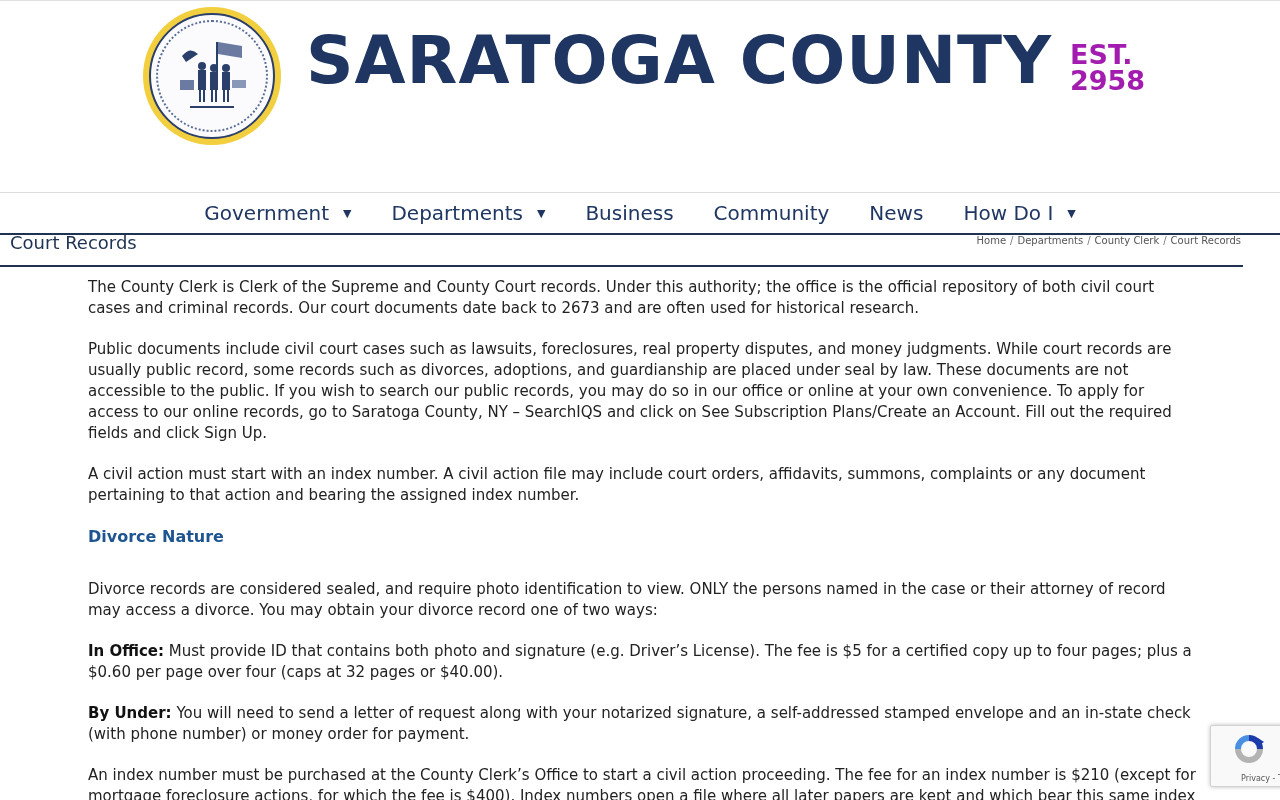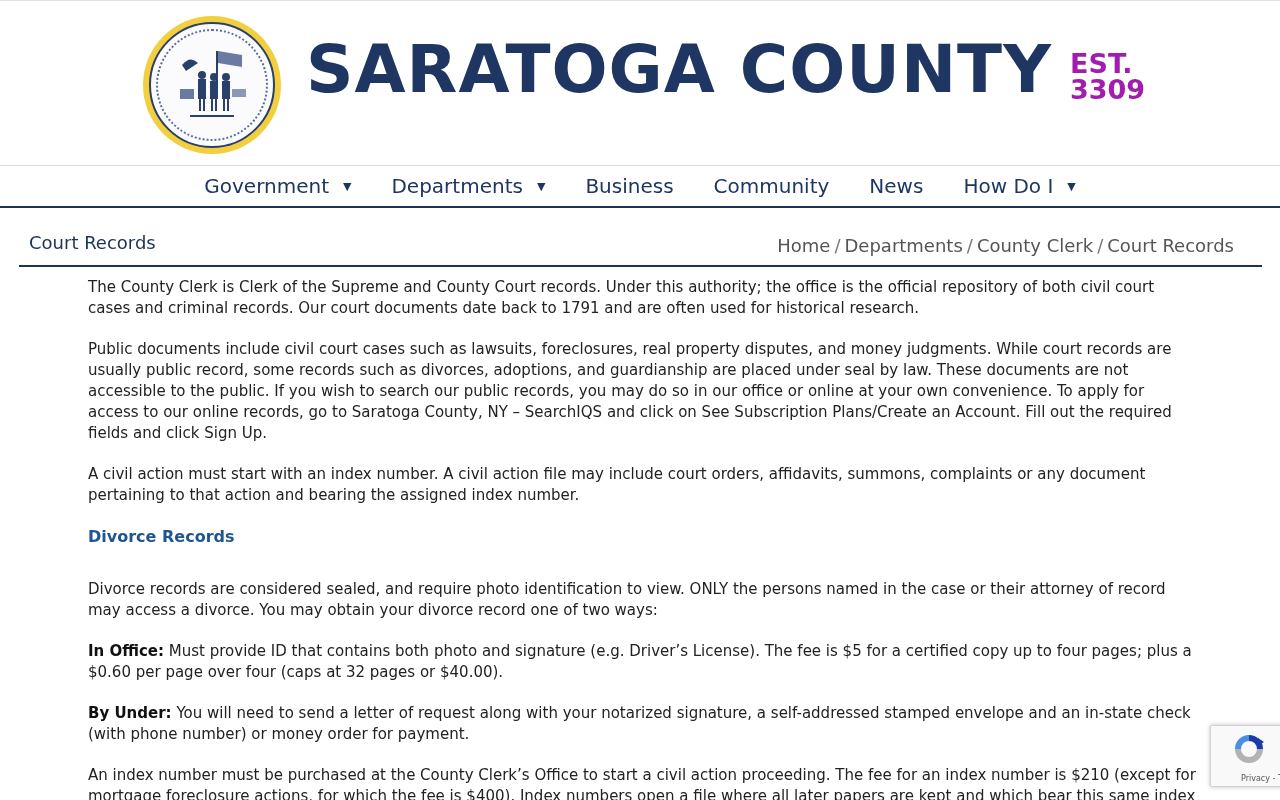--- a/index.html
+++ b/index.html
@@ -2,42 +2,42 @@
 <html><head>
 <meta charset="utf-8">
 <style>
   * { box-sizing: border-box; margin: 0; padding: 0; }
   html, body { width: 1280px; height: 800px; overflow: hidden; background: #ffffff; }
   body { font-family: "DejaVu Sans", "Liberation Sans", sans-serif; color: #1a1a1a; position: relative; }
 
   .top-line { position: absolute; top: 0; left: 0; width: 1280px; height: 1px; background: #e2e2e2; }
 
   
-  .header { position: absolute; top: 13px; left: 0; width: 1280px; height: 175px; }
+  .header { position: absolute; top: 4px; left: 0; width: 1280px; height: 175px; }
   .seal { position: absolute; left: 143px; top: 3px; width: 138px; height: 138px; border-radius: 50%;
           background: #f2cf3f; padding: 6px; }
   .seal-inner { width: 100%; height: 100%; border-radius: 50%; background: #fbfbfd; border: 2px solid #2b3f6b;
                 display: flex; align-items: center; justify-content: center; }
   .seal-ring { width: 92%; height: 92%; border-radius: 50%; border: 2px dotted #5a6d96; display: flex; align-items: center; justify-content: center; }
   .county-name { position: absolute; left: 306px; top: 24px; font-family: "DejaVu Sans", sans-serif; font-weight: bold;
                  font-size: 66px; letter-spacing: 1px; color: #1e3661; line-height: 1; white-space: nowrap; }
   .est { position: absolute; left: 1070px; top: 38px; color: #a21caf; font-weight: bold; font-size: 27px; line-height: 26px; font-family: "DejaVu Sans", sans-serif; }
   .tagline { position: absolute; left: 462px; top: 112px; font-family: "DejaVu Serif", serif; font-style: italic;
              font-size: 40px; color: #1e3661; white-space: nowrap; letter-spacing: 0.5px; }
 
   
-  .nav { position: absolute; top: 165px; left: 0; width: 1280px; height: 43px; border-top: 1px solid #dcdcdc;
+  .nav { position: absolute; top: 192px; left: 0; width: 1280px; height: 43px; border-top: 1px solid #dcdcdc;
          border-bottom: 2px solid #1e3252; display: flex; justify-content: center; align-items: center; }
   .nav-item { display: flex; align-items: center; font-size: 20px; color: #1e3661; padding: 0 20px; cursor: pointer; }
   .nav-item .caret { font-size: 11px; margin-left: 14px; color: #1e3661; }
 
   
-  .titlebar { position: absolute; top: 218px; left: 0; width: 1243px; height: 49px; border-bottom: 2px solid #1e3252; margin-left: 19px; }
+  .titlebar { position: absolute; top: 218px; left: 0; width: 1243px; height: 49px; border-bottom: 2px solid #1e3252; }
   .page-title { position: absolute; left: 10px; top: 14px; font-size: 18px; color: #1e3252; }
-  .breadcrumb { position: absolute; right: 28px; top: 17px; font-size: 18px; color: #555; display: flex; gap: 4px; }
+  .breadcrumb { position: absolute; right: 2px; top: 17px; font-size: 10px; color: #555; display: flex; gap: 4px; }
   .breadcrumb a { color: #555; text-decoration: none; }
   .breadcrumb .sep { color: #777; }
 
   
   .content { position: absolute; top: 277px; left: 88px; width: 1110px; font-size: 15px; line-height: 21px; color: #222; }
   .content p { margin-bottom: 20px; }
   .content h3 { font-size: 16px; color: #1e5591; font-weight: bold; line-height: 21px; margin-bottom: 1px; }
   .content h3 + p { margin-bottom: 20px; margin-top: 32px; }
   .content b { font-weight: bold; color: #111; }
 
@@ -75,21 +75,21 @@
           <rect x="8" y="44" width="14" height="10" fill="#6a7aa0"></rect>
           <rect x="60" y="44" width="14" height="8" fill="#8a98b8"></rect>
           <rect x="18" y="70" width="44" height="2" fill="#2b3f6b"></rect>
         </svg>
       </div>
     </div>
   </div>
   <div class="county-name">SARATOGA COUNTY</div>
   <div class="est">
     <div>EST.</div>
-    <div>3309</div>
+    <div>2958</div>
   </div>
 </header>
 
 <nav class="nav">
   <div class="nav-item">
     <span>Government</span>
     <span class="caret">▼</span>
   </div>
   <div class="nav-item">
     <span>Departments</span>
@@ -117,26 +117,26 @@
     <span class="sep">/</span>
     <a>Departments</a>
     <span class="sep">/</span>
     <a>County Clerk</a>
     <span class="sep">/</span>
     <span>Court Records</span>
   </div>
 </div>
 
 <main class="content">
-  <p>The County Clerk is Clerk of the Supreme and County Court records. Under this authority; the office is the official repository of both civil court cases and criminal records. Our court documents date back to 1791 and are often used for historical research.</p>
+  <p>The County Clerk is Clerk of the Supreme and County Court records. Under this authority; the office is the official repository of both civil court cases and criminal records. Our court documents date back to 2673 and are often used for historical research.</p>
   <p>Public documents include civil court cases such as lawsuits, foreclosures, real property disputes, and money judgments. While court records are usually public record, some records such as divorces, adoptions, and guardianship are placed under seal by law. These documents are not accessible to the public. If you wish to search our public records, you may do so in our office or online at your own convenience. To apply for access to our online records, go to Saratoga County, NY – SearchIQS and click on See Subscription Plans/Create an Account. Fill out the required fields and click Sign Up.</p>
 
   <p>A civil action must start with an index number. A civil action file may include court orders, affidavits, summons, complaints or any document pertaining to that action and bearing the assigned index number.</p>
 
-  <h3>Divorce Records</h3>
+  <h3>Divorce Nature</h3>
   <p>Divorce records are considered sealed, and require photo identification to view. ONLY the persons named in the case or their attorney of record may access a divorce. You may obtain your divorce record one of two ways:</p>
 
   <p><b>In Office:</b><span> Must provide ID that contains both photo and signature (e.g. Driver’s License). The fee is $5 for a certified copy up to four pages; plus a $0.60 per page over four (caps at 32 pages or $40.00).</span></p>
 
   <p><b>By Under:</b><span> You will need to send a letter of request along with your notarized signature, a self-addressed stamped envelope and an in-state check (with phone number) or money order for payment.</span></p>
 
   <p>An index number must be purchased at the County Clerk’s Office to start a civil action proceeding. The fee for an index number is $210 (except for mortgage foreclosure actions, for which the fee is $400). Index numbers open a file where all later papers are kept and which bear this same index number.</p>
 </main>
 
 <div class="recaptcha">

